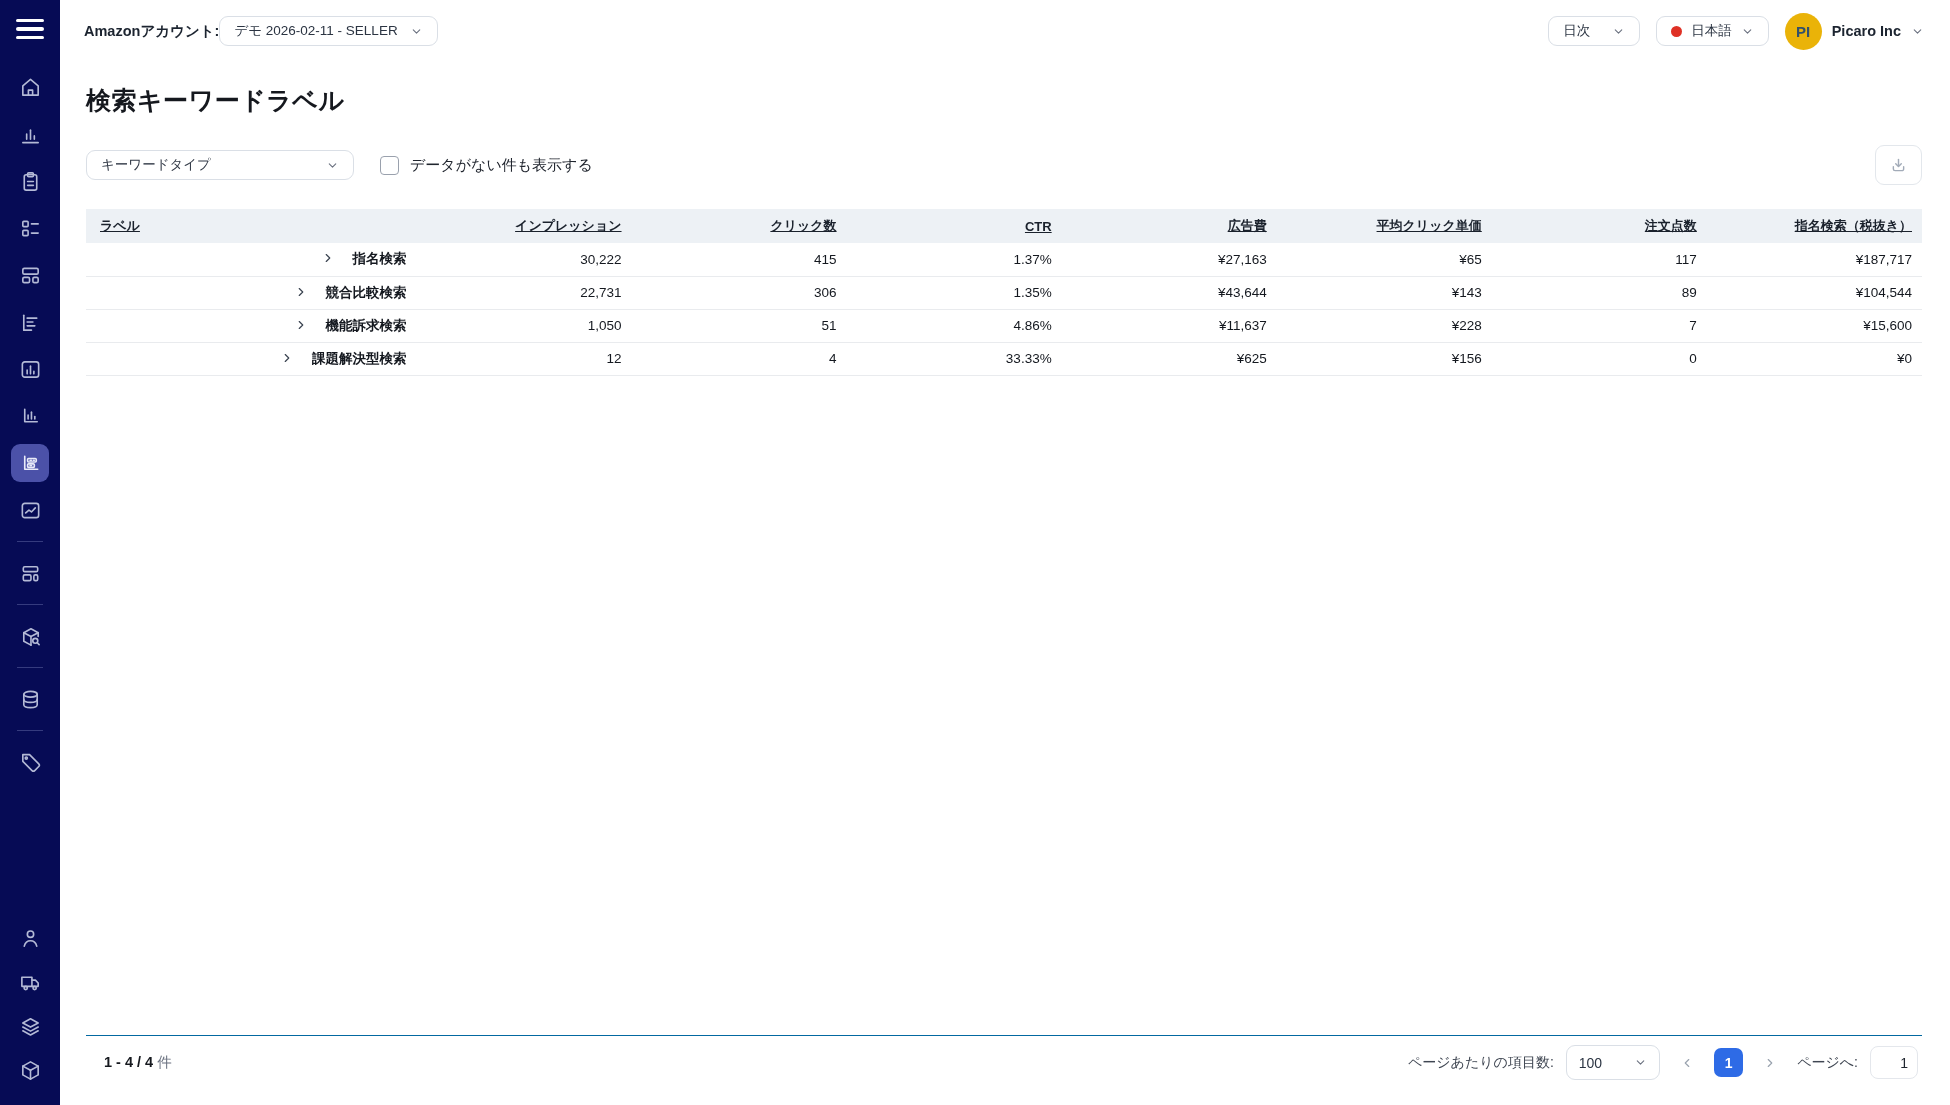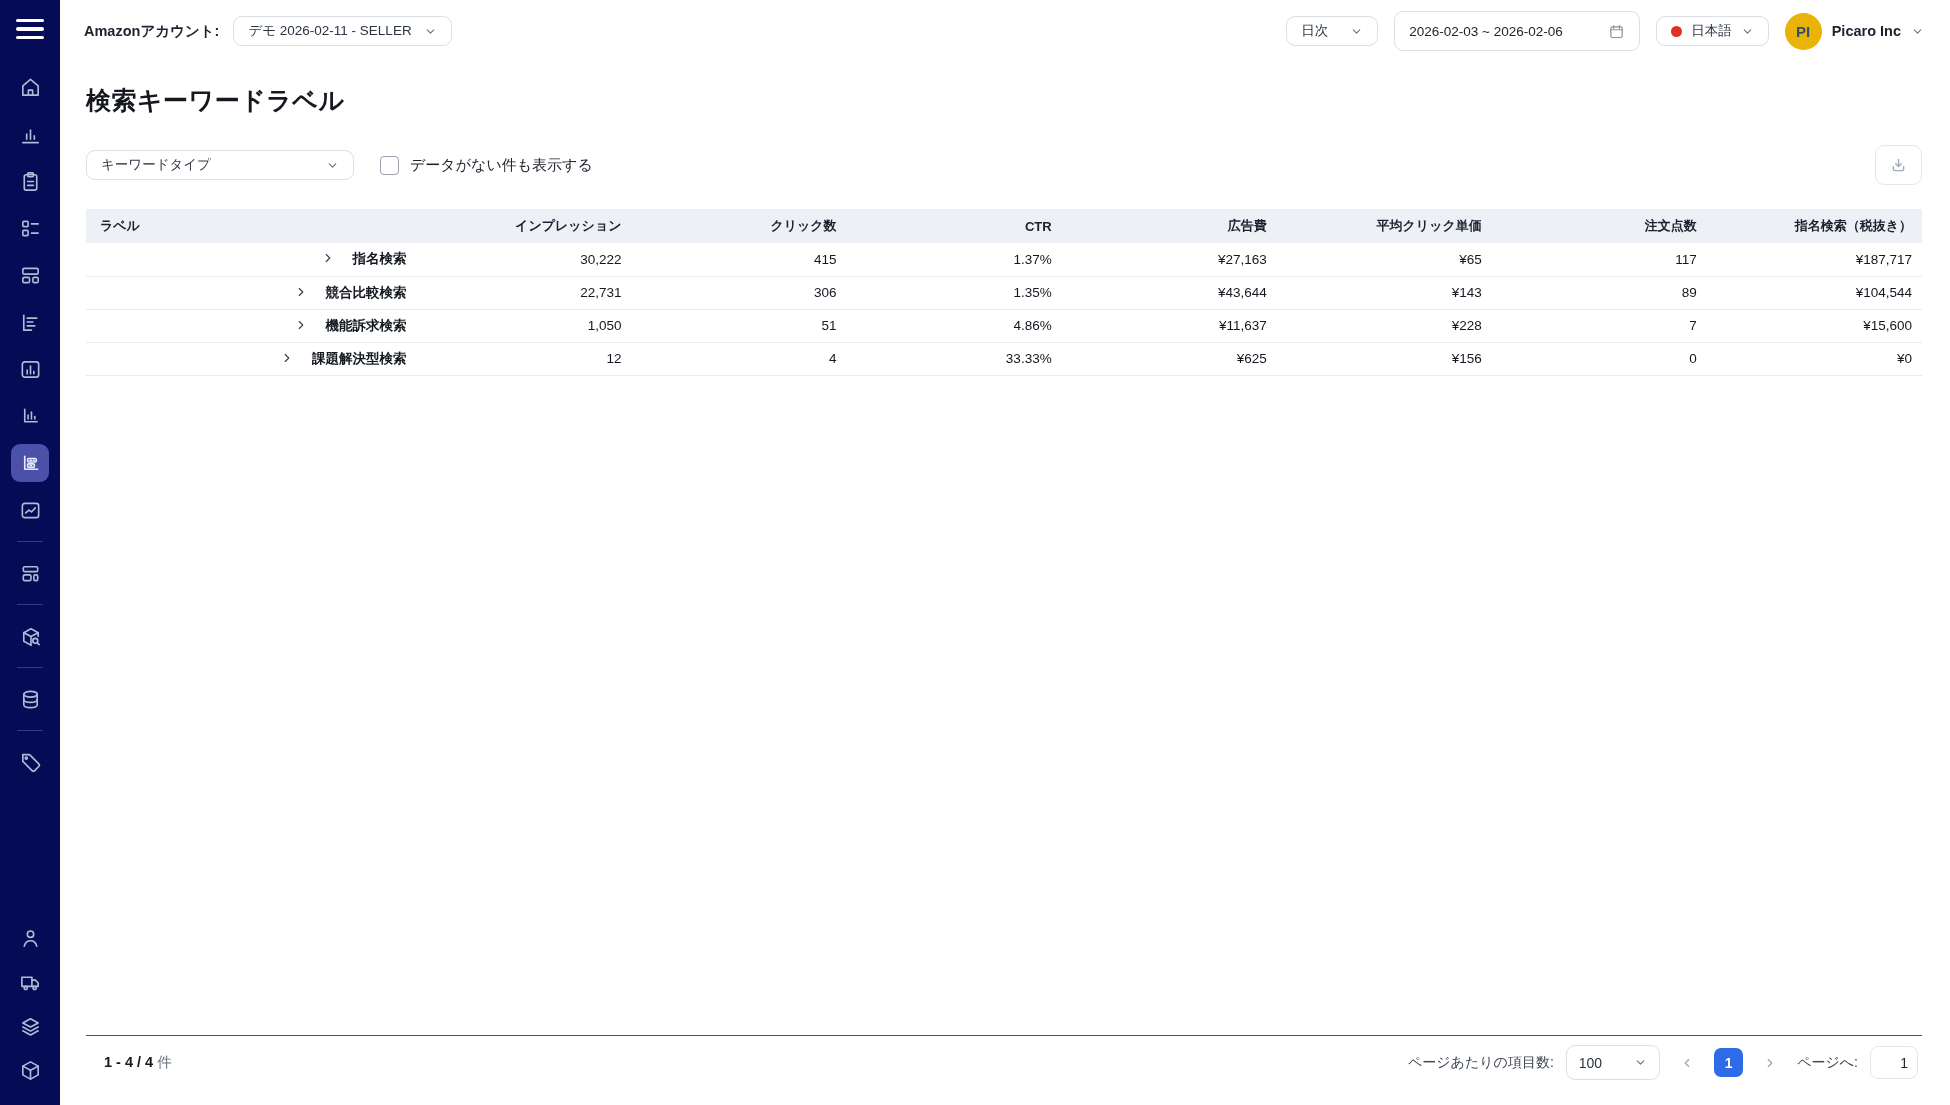--- a/index.html
+++ b/index.html
@@ -16,21 +16,21 @@
   .nav-item { width:38px; height:38px; margin-bottom:9px; border-radius:9px; display:flex; align-items:center; justify-content:center; color:#b4bad6; cursor:pointer; }
   .nav-item.active { background:#4b51a8; color:#e8eaf8; }
   .nav-item svg { width:23px; height:23px; }
   .nav-divider { width:26px; height:1px; background:#353b7e; margin:3px 0 12px; }
   .sidebar-spacer { flex:1; }
   .nav-bottom { display:flex; flex-direction:column; align-items:center; padding-bottom:10px; }
   .nav-bottom .nav-item { margin-bottom:6px; }
 
   
   .main { flex:1; display:flex; flex-direction:column; background:#fff; min-width:0; }
-  .header { height:62px; display:flex; align-items:center; padding:0 26px 0 24px; gap:14px; background:#fff; }
+  .header { height:62px; display:flex; align-items:center; padding:0 26px 0 24px; background:#fff; }
   .account-label { font-size:14.5px; font-weight:700; color:#1c2430; }
   .btn-outline { display:inline-flex; align-items:center; gap:12px; border:1px solid #dadfe6; border-radius:9px; padding:0 14px; height:30px; font-size:13.5px; color:#2b3442; background:#fff; cursor:pointer; white-space:nowrap; }
   .chev { width:13px; height:13px; stroke:#6b7280; fill:none; stroke-width:2; stroke-linecap:round; stroke-linejoin:round; flex-shrink:0; }
   .header-right { margin-left:auto; display:flex; align-items:center; gap:16px;padding-left:28px; }
   .date-box { display:inline-flex; align-items:center; justify-content:space-between; gap:18px; border:1px solid #dadfe6; border-radius:9px; height:40px; padding:0 14px; font-size:13.5px; color:#20262f; width:246px; cursor:pointer; }
   .cal-icon { width:17px; height:17px; stroke:#8a93a3; fill:none; stroke-width:1.7; stroke-linecap:round; }
   .flag-dot { width:11px; height:11px; border-radius:50%; background:#df3125; flex-shrink:0; }
   .lang-btn { gap:9px; }
   .user-box { display:flex; align-items:center; gap:10px; cursor:pointer; }
   .avatar { width:37px; height:37px; border-radius:50%; background:#eab308; color:#32506b; font-weight:700; font-size:15px; display:flex; align-items:center; justify-content:center; }
@@ -41,21 +41,21 @@
   .page-title { font-size:25px; font-weight:700; color:#15181e; margin-top:22px; letter-spacing:0.5px; }
   .filter-row { margin-top:28px; display:flex; align-items:center; }
   .select-keyword { width:268px; justify-content:space-between; color:#303845; }
   .checkbox-wrap { display:flex; align-items:center; gap:11px; margin-left:26px; font-size:15px; color:#20252e; cursor:pointer; }
   .checkbox { appearance:none; width:19px; height:19px; border:1.5px solid #9aa1ad; border-radius:4px; background:#fff; cursor:pointer; }
   .download-btn { margin-left:auto; width:47px; height:40px; border:1px solid #e3e7ec; border-radius:9px; background:#fff; display:flex; align-items:center; justify-content:center; color:#a2abb8; cursor:pointer; }
   .download-btn svg { width:19px; height:19px; stroke:currentColor; fill:none; stroke-width:1.8; stroke-linecap:round; stroke-linejoin:round; }
 
   
   table.data { margin-top:24px; width:100%; border-collapse:collapse; table-layout:fixed; }
-  table.data th { background:#edf1f5; font-size:13px; font-weight:700; color:#1a212c; height:34px; padding:0 10px; text-align:right; white-space:nowrap; }
+  table.data th { background:#edf1f5; font-size:13px; font-weight:700; color:#1a212c; height:34px; padding:0 10px; text-align:right; white-space:nowrap;text-decoration:underline; }
   table.data th.col-label { text-align:left; padding-left:14px; width:18%; }
   table.data td { height:33px; border-bottom:1px solid #e9ebee; font-size:13.5px; color:#14181f; text-align:right; padding:0 10px; white-space:nowrap; }
   td.label-cell { text-align:left; padding-left:10px; }
   .row-chev { display:inline-flex; width:14px; height:14px; vertical-align:-2px; margin-right:14px; color:#3a4350; cursor:pointer; }
   .row-chev svg { width:14px; height:14px; stroke:currentColor; fill:none; stroke-width:2; stroke-linecap:round; stroke-linejoin:round; }
   .row-label { font-weight:700; }
 
   .table-spacer { flex:1; }
 
   
@@ -243,29 +243,20 @@
           </svg>
       </button>
 
       <div class="header-right">
         <button class="btn-outline" style="gap:22px;">
           <span>日次</span>
           <svg class="chev" viewBox="0 0 24 24">
               <path d="M6 9l6 6 6-6"></path>
             </svg>
         </button>
-        <div class="date-box">
-          <span>2026-02-03 ~ 2026-02-06</span>
-          <svg class="cal-icon" viewBox="0 0 24 24">
-              <rect x="4" y="5.5" width="16" height="15" rx="2"></rect>
-              <path d="M8 3.5v4"></path>
-              <path d="M16 3.5v4"></path>
-              <path d="M4 9.5h16"></path>
-            </svg>
-        </div>
         <button class="btn-outline lang-btn">
           <span class="flag-dot"></span>
           <span>日本語</span>
           <svg class="chev" viewBox="0 0 24 24">
               <path d="M6 9l6 6 6-6"></path>
             </svg>
         </button>
         <div class="user-box">
           <div class="avatar">PI</div>
           <span class="company">Picaro Inc</span>

